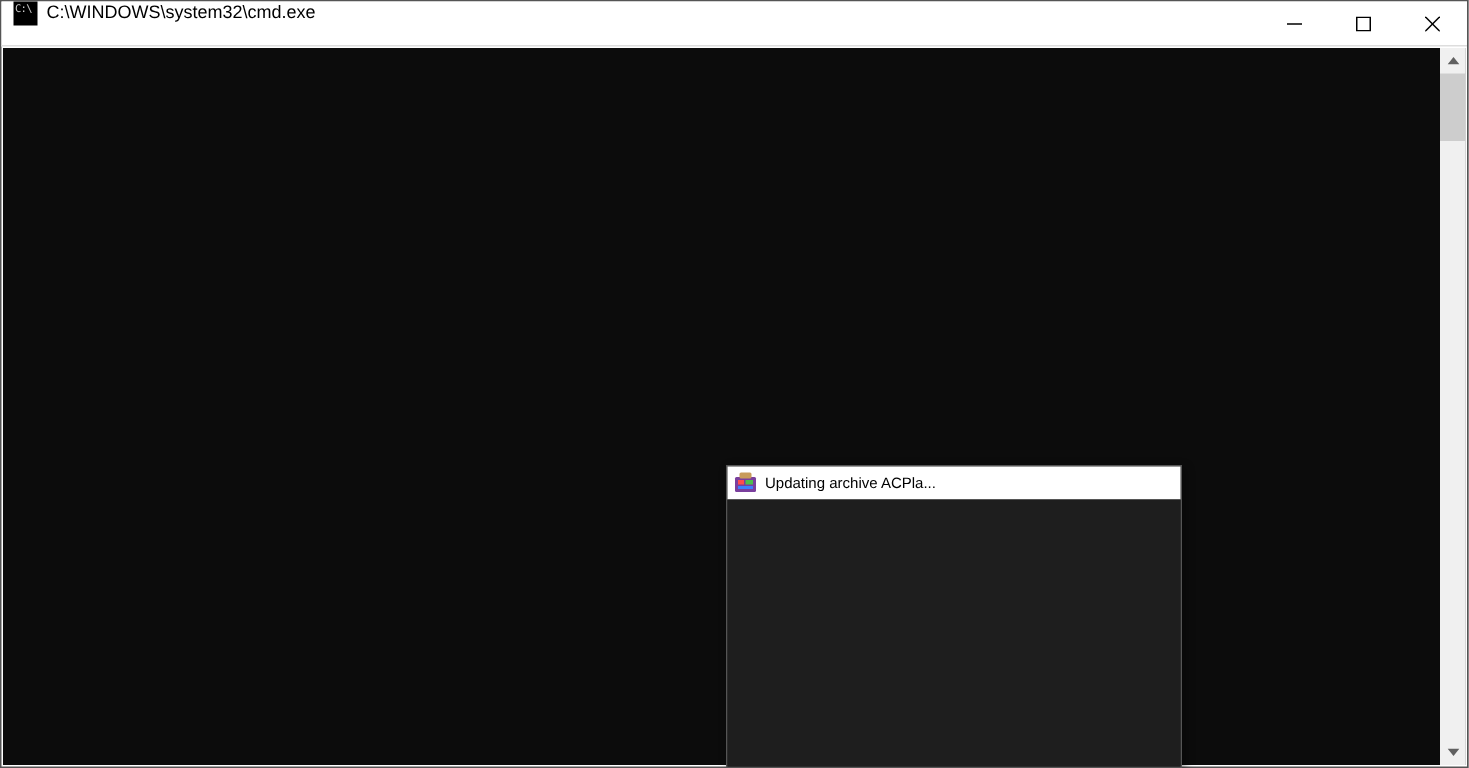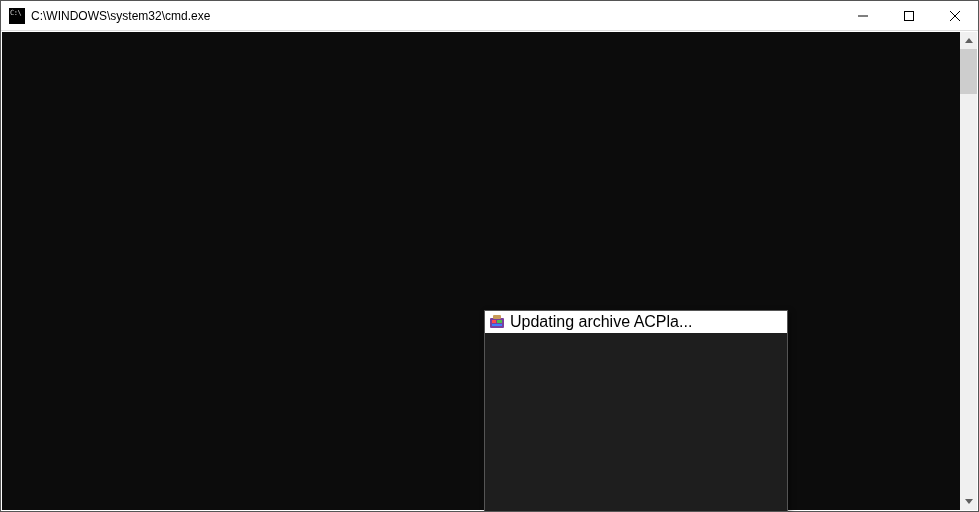--- a/index.html
+++ b/index.html
@@ -16,21 +16,20 @@
       position: absolute;
       top: 0; left: 0;
       width: 979px; height: 512px;
       border: 1px solid #555;
       background: #fff;
     }
     .titlebar {
       height: 30px;
       background: #fff;
       display: flex;
-      align-items: center;
       border-bottom: 1px solid #ddd;
     }
     .titlebar-icon {
       width: 16px; height: 16px;
       margin: 0 6px 0 8px;
       background: #000;
       display: flex;
       align-items: center;
       justify-content: flex-start;
       position: relative;
@@ -111,21 +110,21 @@
       align-items: center;
       padding: 0 4px;
     }
     .dialog-icon {
       width: 16px; height: 16px;
       margin-right: 5px;
       flex-shrink: 0;
       position: relative;
     }
     .dialog-title {
-      font-size: 16px;
+      font-size: 10px;
       color: #000;
       white-space: nowrap;
     }
     .dialog-body {
       position: absolute;
       top: 22px; left: 0; right: 0; bottom: 0;
       background: #1e1e1e;
     }
   </style>
 </head>

